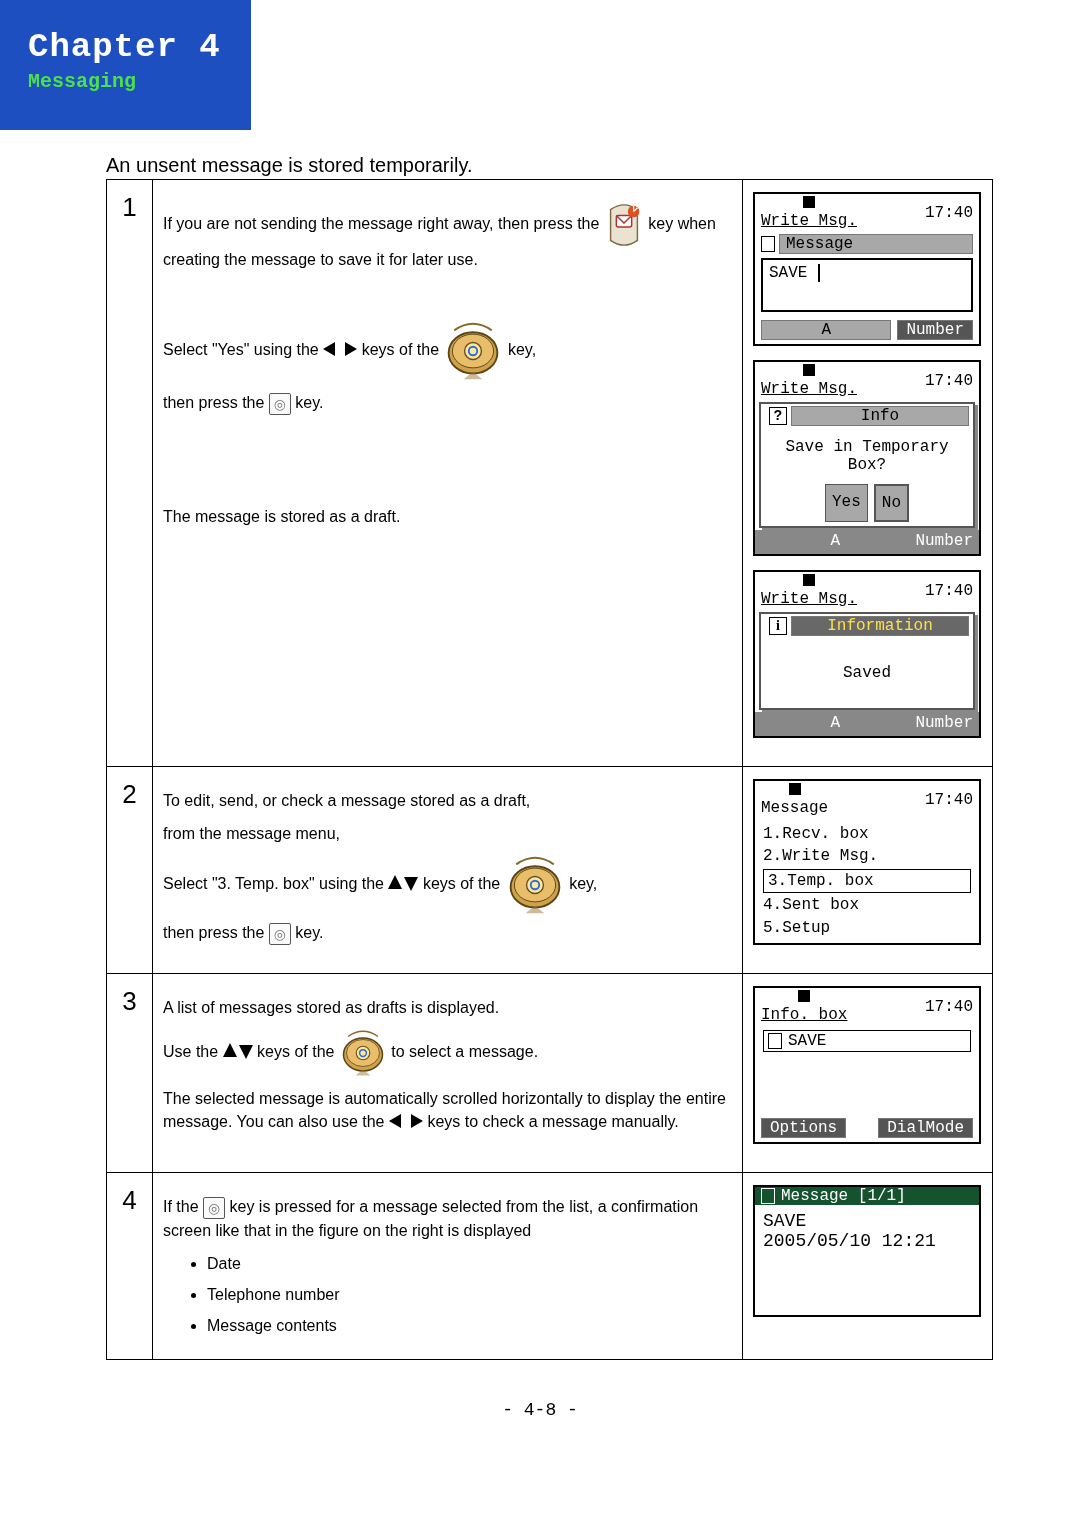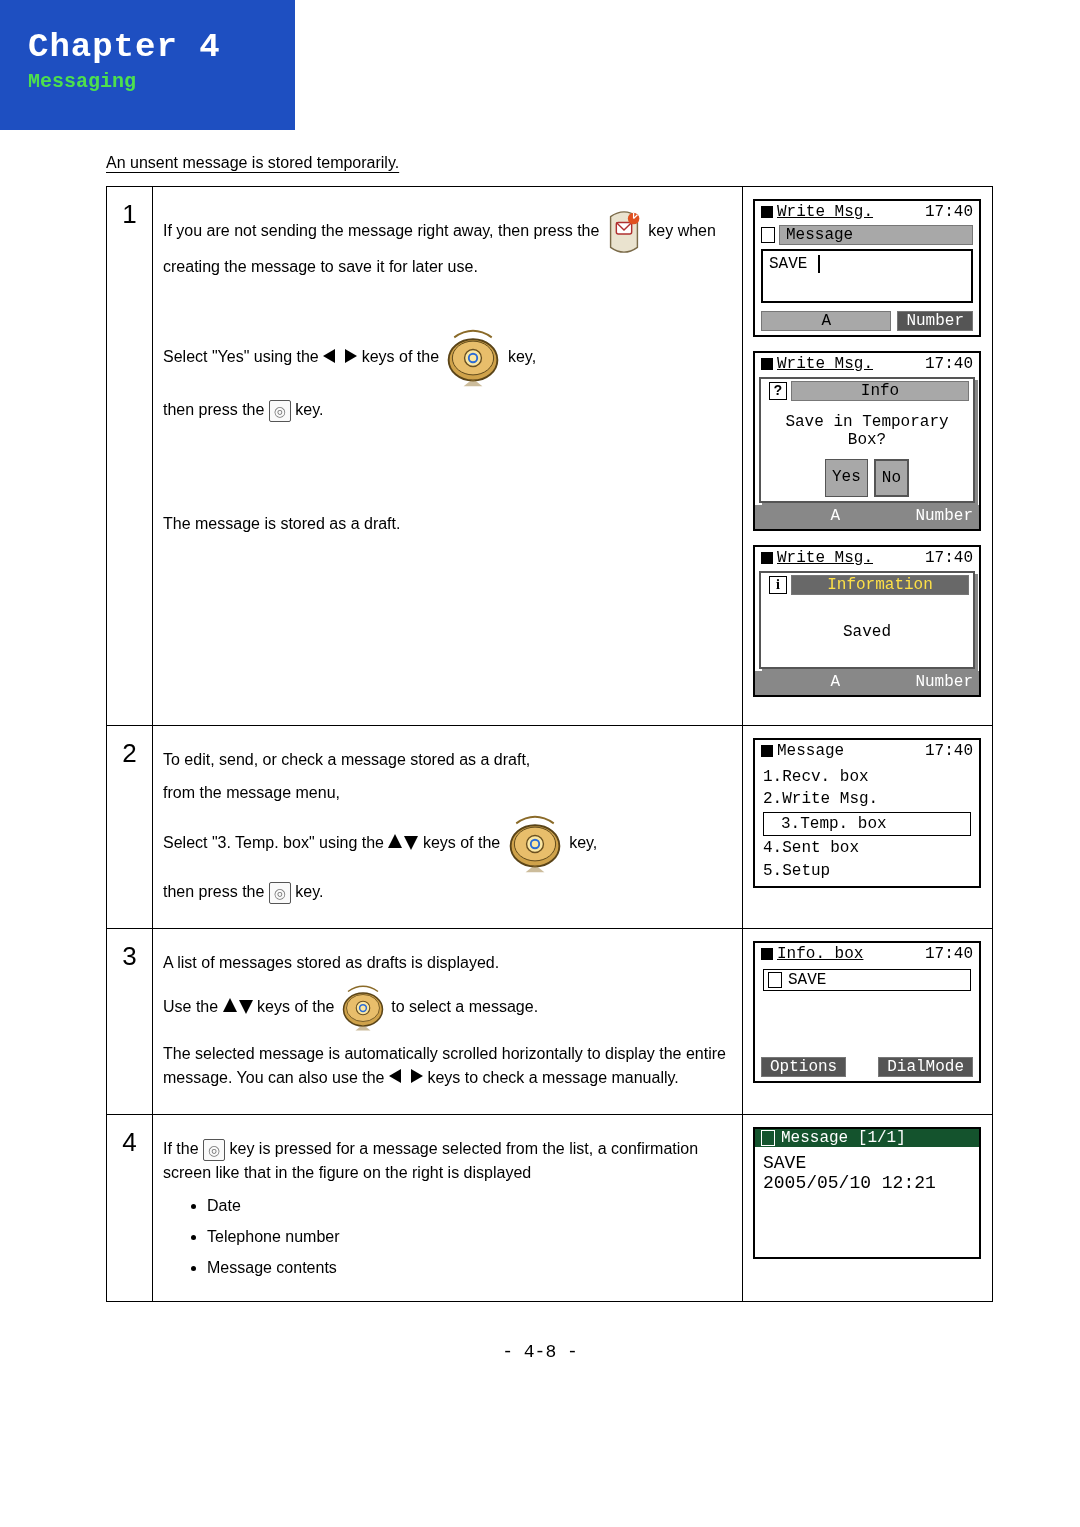--- a/index.html
+++ b/index.html
@@ -9,34 +9,34 @@
     width: 1080px;
     margin: 0 auto;
     color: #000;
     font-size: 16px;
   }
   .header { display: flex; align-items: flex-start; }
   .chapter-block {
     background: #1e4fc1;
     color: #fff;
     padding: 28px 22px 12px 28px;
-    width: 295px;
+    width: 251px;
     min-height: 130px;
   }
   .chapter-title { font-family: "Courier New", monospace; font-weight: bold; font-size: 34px; margin-bottom: 4px; letter-spacing: 1px; }
   .chapter-sub { font-family: "Courier New", monospace; font-weight: bold; font-size: 20px; color: #4de04d; }
   .section-title {
     color: #1e4fc1;
     font-size: 34px;
     padding: 70px 0 0 20px;
     border-bottom: 2px solid #1e4fc1;
     width: 530px;
   }
   .content { padding: 24px 88px 0 106px; }
-  .intro { font-size: 16px; margin-bottom: 14px; text-decoration: underline; text-underline-offset: 4px;}
+  .intro { font-size: 20px; margin-bottom: 2px; text-underline-offset: 4px;}
   table.steps { width: 100%; border-collapse: collapse; table-layout: fixed; }
   table.steps td { border: 1px solid #000; vertical-align: top; padding: 12px 10px 14px 10px; }
   td.num { width: 46px; text-align: center; font-size: 26px; font-family: Arial; border-right: none; padding-top: 10px; }
   td.body { border-left: none; border-right: none; font-size: 16px; line-height: 1.45; width: 590px; padding-right: 4px;}
   td.screen { border-left: none; width: 250px; padding: 10px 6px; }
   .para { margin: 10px 0; }
   .spaced { margin-top: 50px; }
   .inline-icon { display: inline-block; vertical-align: middle; }
   .nav-icon { width: 60px; height: 60px; display: inline-block; vertical-align: middle; }
   .nav-icon-sm { width: 48px; height: 48px; display: inline-block; vertical-align: middle; }
@@ -49,42 +49,42 @@
   
   .phone {
     border: 2.5px solid #000;
     width: 228px;
     background:#fff;
     margin-bottom: 14px;
     font-family: "MS Gothic", "Courier New", monospace;
     font-size: 16px;
   }
   .phone .titlebar { display:flex; justify-content:space-between; padding: 2px 6px; border-bottom:none; align-items:center;}
-  .phone .titlebar .ttl { display:flex; align-items:center; gap:4px; }
+  .phone .titlebar .ttl { display:flex; align-items:center; gap:4px;flex-direction:column; }
   .phone .ttl .sq { width:12px; height:12px; background:#000; display:inline-block; }
   .phone .ttl .uttl { text-decoration: underline; }
   .phone .subbar { display:flex; align-items:center; gap:4px; padding: 2px 6px; }
   .phone .subbar .docicon { width:14px; height:16px; border:1.5px solid #000; display:inline-block; position:relative; background:#fff;}
   .phone .subbar .label-gray { background:#a8a8a8; color:#000; padding: 0px 6px; border:1px solid #777; flex:1;}
   .phone .bodyarea { border:2px solid #000; margin: 2px 6px 6px 6px; padding: 4px 6px; min-height: 54px; position:relative;}
   .phone .footbar { display:flex; justify-content:space-between; padding: 2px 6px 4px 6px; gap:6px;}
   .phone .footbar .fbtn { background:#a8a8a8; color:#000; padding:0 8px; border:1px solid #777;}
   .phone .footbar .fbtn.dark { background:#555; color:#fff; }
   .phone .footbar .center { flex:1; text-align:center; background:#a8a8a8; border:1px solid #777;}
 
   .phone .info-label { background:#a8a8a8; padding:0 6px; border:1px solid #777; flex:1; text-align:center;}
   .phone .msg-body { text-align:center; padding: 10px 4px; }
   .phone .yesno { display:flex; justify-content:center; gap:6px; padding-bottom:4px;}
   .phone .yesno .yn { background:#a8a8a8; border:1.5px solid #555; padding:8px 6px;}
   .phone .q-icon { width:18px; height:18px; border:1.5px solid #000; display:inline-flex; align-items:center; justify-content:center; font-weight:bold; font-size:14px; }
   .phone .i-icon { width:18px; height:18px; border:1.5px solid #000; display:inline-flex; align-items:center; justify-content:center; font-weight:bold; font-size:14px; font-family: serif;}
   .phone .dialog-outer { border:2px solid #555; margin:2px 4px 2px 4px; box-shadow: 3px 3px 0 #888;}
   .phone .dialog-inner-hdr{ display:flex; align-items:center; gap:4px; padding:2px 4px;}
   .phone .dense-list { padding: 4px 8px; line-height:1.4; font-size:16px;}
-  .phone .dense-list .sel { border:1.5px solid #000; padding: 0 17px; display:block; margin:1px 0;}
+  .phone .dense-list .sel { border:1.5px solid #000; padding: 0 4px; display:block; margin:1px 0;}
   .phone .dense-list div { white-space:nowrap; }
   .phone .reader-hdr{ background:#14532d; color:#fff; padding:0 6px; display:flex; align-items:center; gap:6px;}
   .phone .reader-body{ padding:6px 8px; font-size:18px; min-height:110px;}
 
   .pagenum { text-align:center; padding: 40px 0 20px 0; font-family:"Courier New", monospace; font-size:18px;}
 </style>
 </head>
 <body>
 
 <svg width="0" height="0" style="position:absolute">

